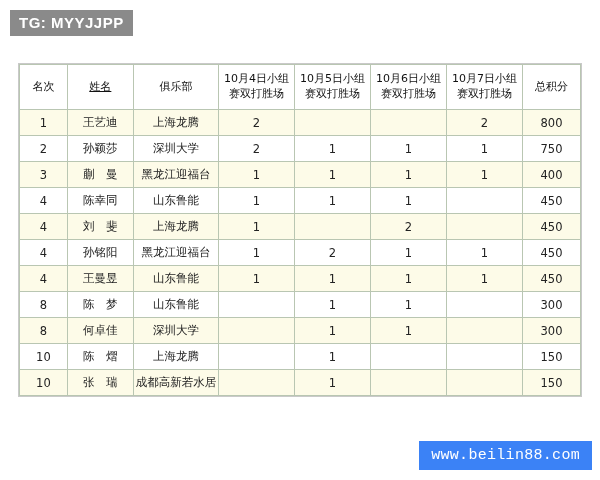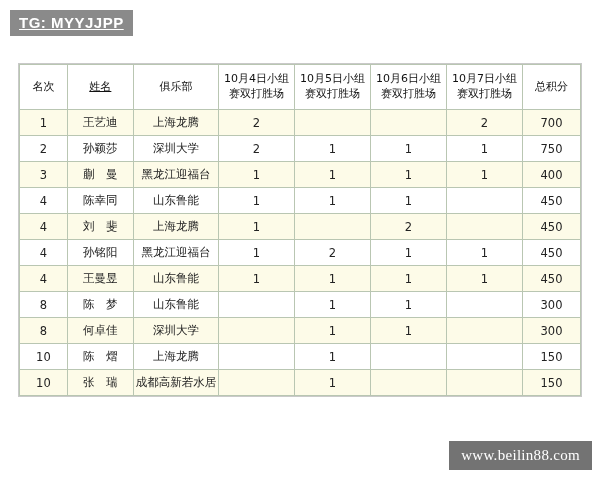--- a/index.html
+++ b/index.html
@@ -18,31 +18,30 @@
     position: absolute;
     left: 10px;
     top: 10px;
     background: #8a8a8a;
     color: #ffffff;
     font-size: 15px;
     font-weight: bold;
     padding: 4px 9px 5px 9px;
     letter-spacing: 0.5px;
     font-family: "Liberation Sans", sans-serif;
-    text-decoration: underline;
   }
   .watermark {
     position: absolute;
     right: 8px;
     bottom: 10px;
-    background: #737373;
+    background: #3b82f6;
     color: #ffffff;
     font-size: 15px;
     padding: 6px 12px;
-    font-family: Liberation Serif, serif;
+    font-family: Liberation Mono, monospace;
     letter-spacing: 0.3px;
   }
   .table-wrap {
     position: absolute;
     left: 18px;
     top: 63px;
     width: 564px;
     background: #ffffff;
     border: 1px solid #c9c9c9;
     box-sizing: border-box;
@@ -115,21 +114,21 @@
       </tr>
 
       <tr class="data-row alt">
         <td>1</td>
         <td>王艺迪</td>
         <td>上海龙腾</td>
         <td>2</td>
         <td></td>
         <td></td>
         <td>2</td>
-        <td>700</td>
+        <td>800</td>
       </tr>
       <tr class="data-row plain">
         <td>2</td>
         <td>孙颖莎</td>
         <td>深圳大学</td>
         <td>2</td>
         <td>1</td>
         <td>1</td>
         <td>1</td>
         <td>750</td>

